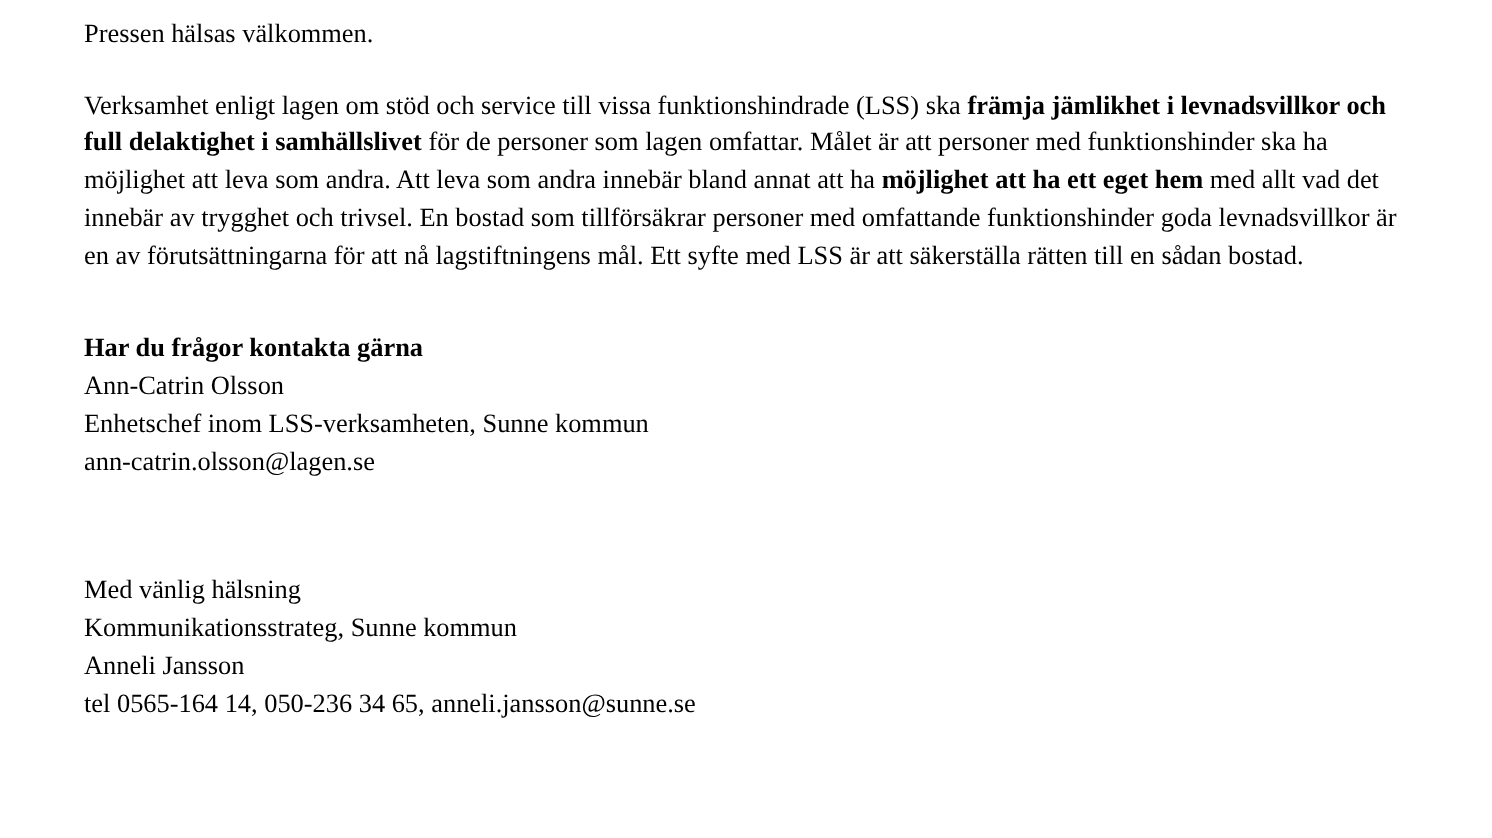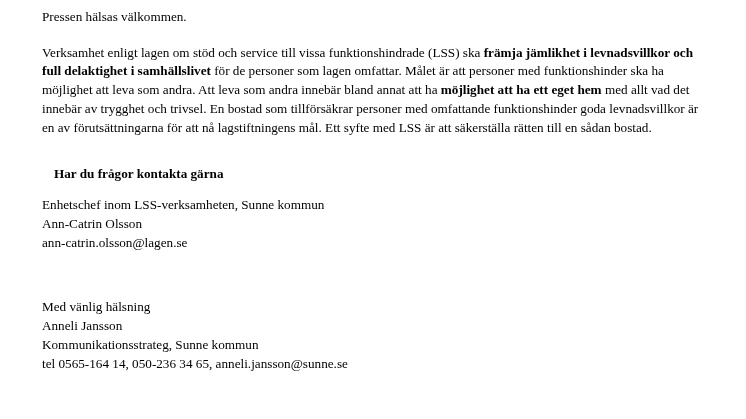--- a/index.html
+++ b/index.html
@@ -33,21 +33,21 @@
     margin-bottom: 17px;
   }
   .para-main {
     margin-bottom: 28px;
   }
   strong {
     font-weight: bold;
   }
   .contact-heading {
     font-weight: bold;
-    margin: 12px;
+    margin: 0;
   }
   .contact-block {
     margin: 0 0 20px 0;
   }
   .contact-block div {
     white-space: nowrap;
   }
   .spacer-block {
     height: 26px;
   }
@@ -67,29 +67,29 @@
 <div class="page">
   <div class="doc-body">
 
     <p class="para-intro">Pressen hälsas välkommen.</p>
 
     <p class="para-main"><span>Verksamhet enligt lagen om stöd och service till vissa funktionshindrade (LSS) ska </span><strong>främja jämlikhet i levnadsvillkor och full delaktighet i samhällslivet</strong><span> för de personer som lagen omfattar. Målet är att personer med funktionshinder ska ha möjlighet att leva som andra. Att leva som andra innebär bland annat att ha </span><strong>möjlighet att ha ett eget hem</strong><span> med allt vad det innebär av trygghet och trivsel. En bostad som tillförsäkrar personer med omfattande funktionshinder goda levnadsvillkor är en av förutsättningarna för att nå lagstiftningens mål. Ett syfte med LSS är att säkerställa rätten till en sådan bostad.</span></p>
 
     <p class="contact-heading">Har du frågor kontakta gärna</p>
 
     <div class="contact-block">
+      <div>Ann-Catrin Olsson</div>
       <div>Enhetschef inom LSS-verksamheten, Sunne kommun</div>
-      <div>Ann-Catrin Olsson</div>
       <div>ann-catrin.olsson@lagen.se</div>
     </div>
 
     <div class="spacer-block"></div>
 
     <p class="sign-off">Med vänlig hälsning</p>
 
     <div class="signature-block">
+      <div>Kommunikationsstrateg, Sunne kommun</div>
       <div>Anneli Jansson</div>
-      <div>Kommunikationsstrateg, Sunne kommun</div>
       <div>tel 0565-164 14, 050-236 34 65, anneli.jansson@sunne.se</div>
     </div>
 
   </div>
 </div>
 
 </body></html>

